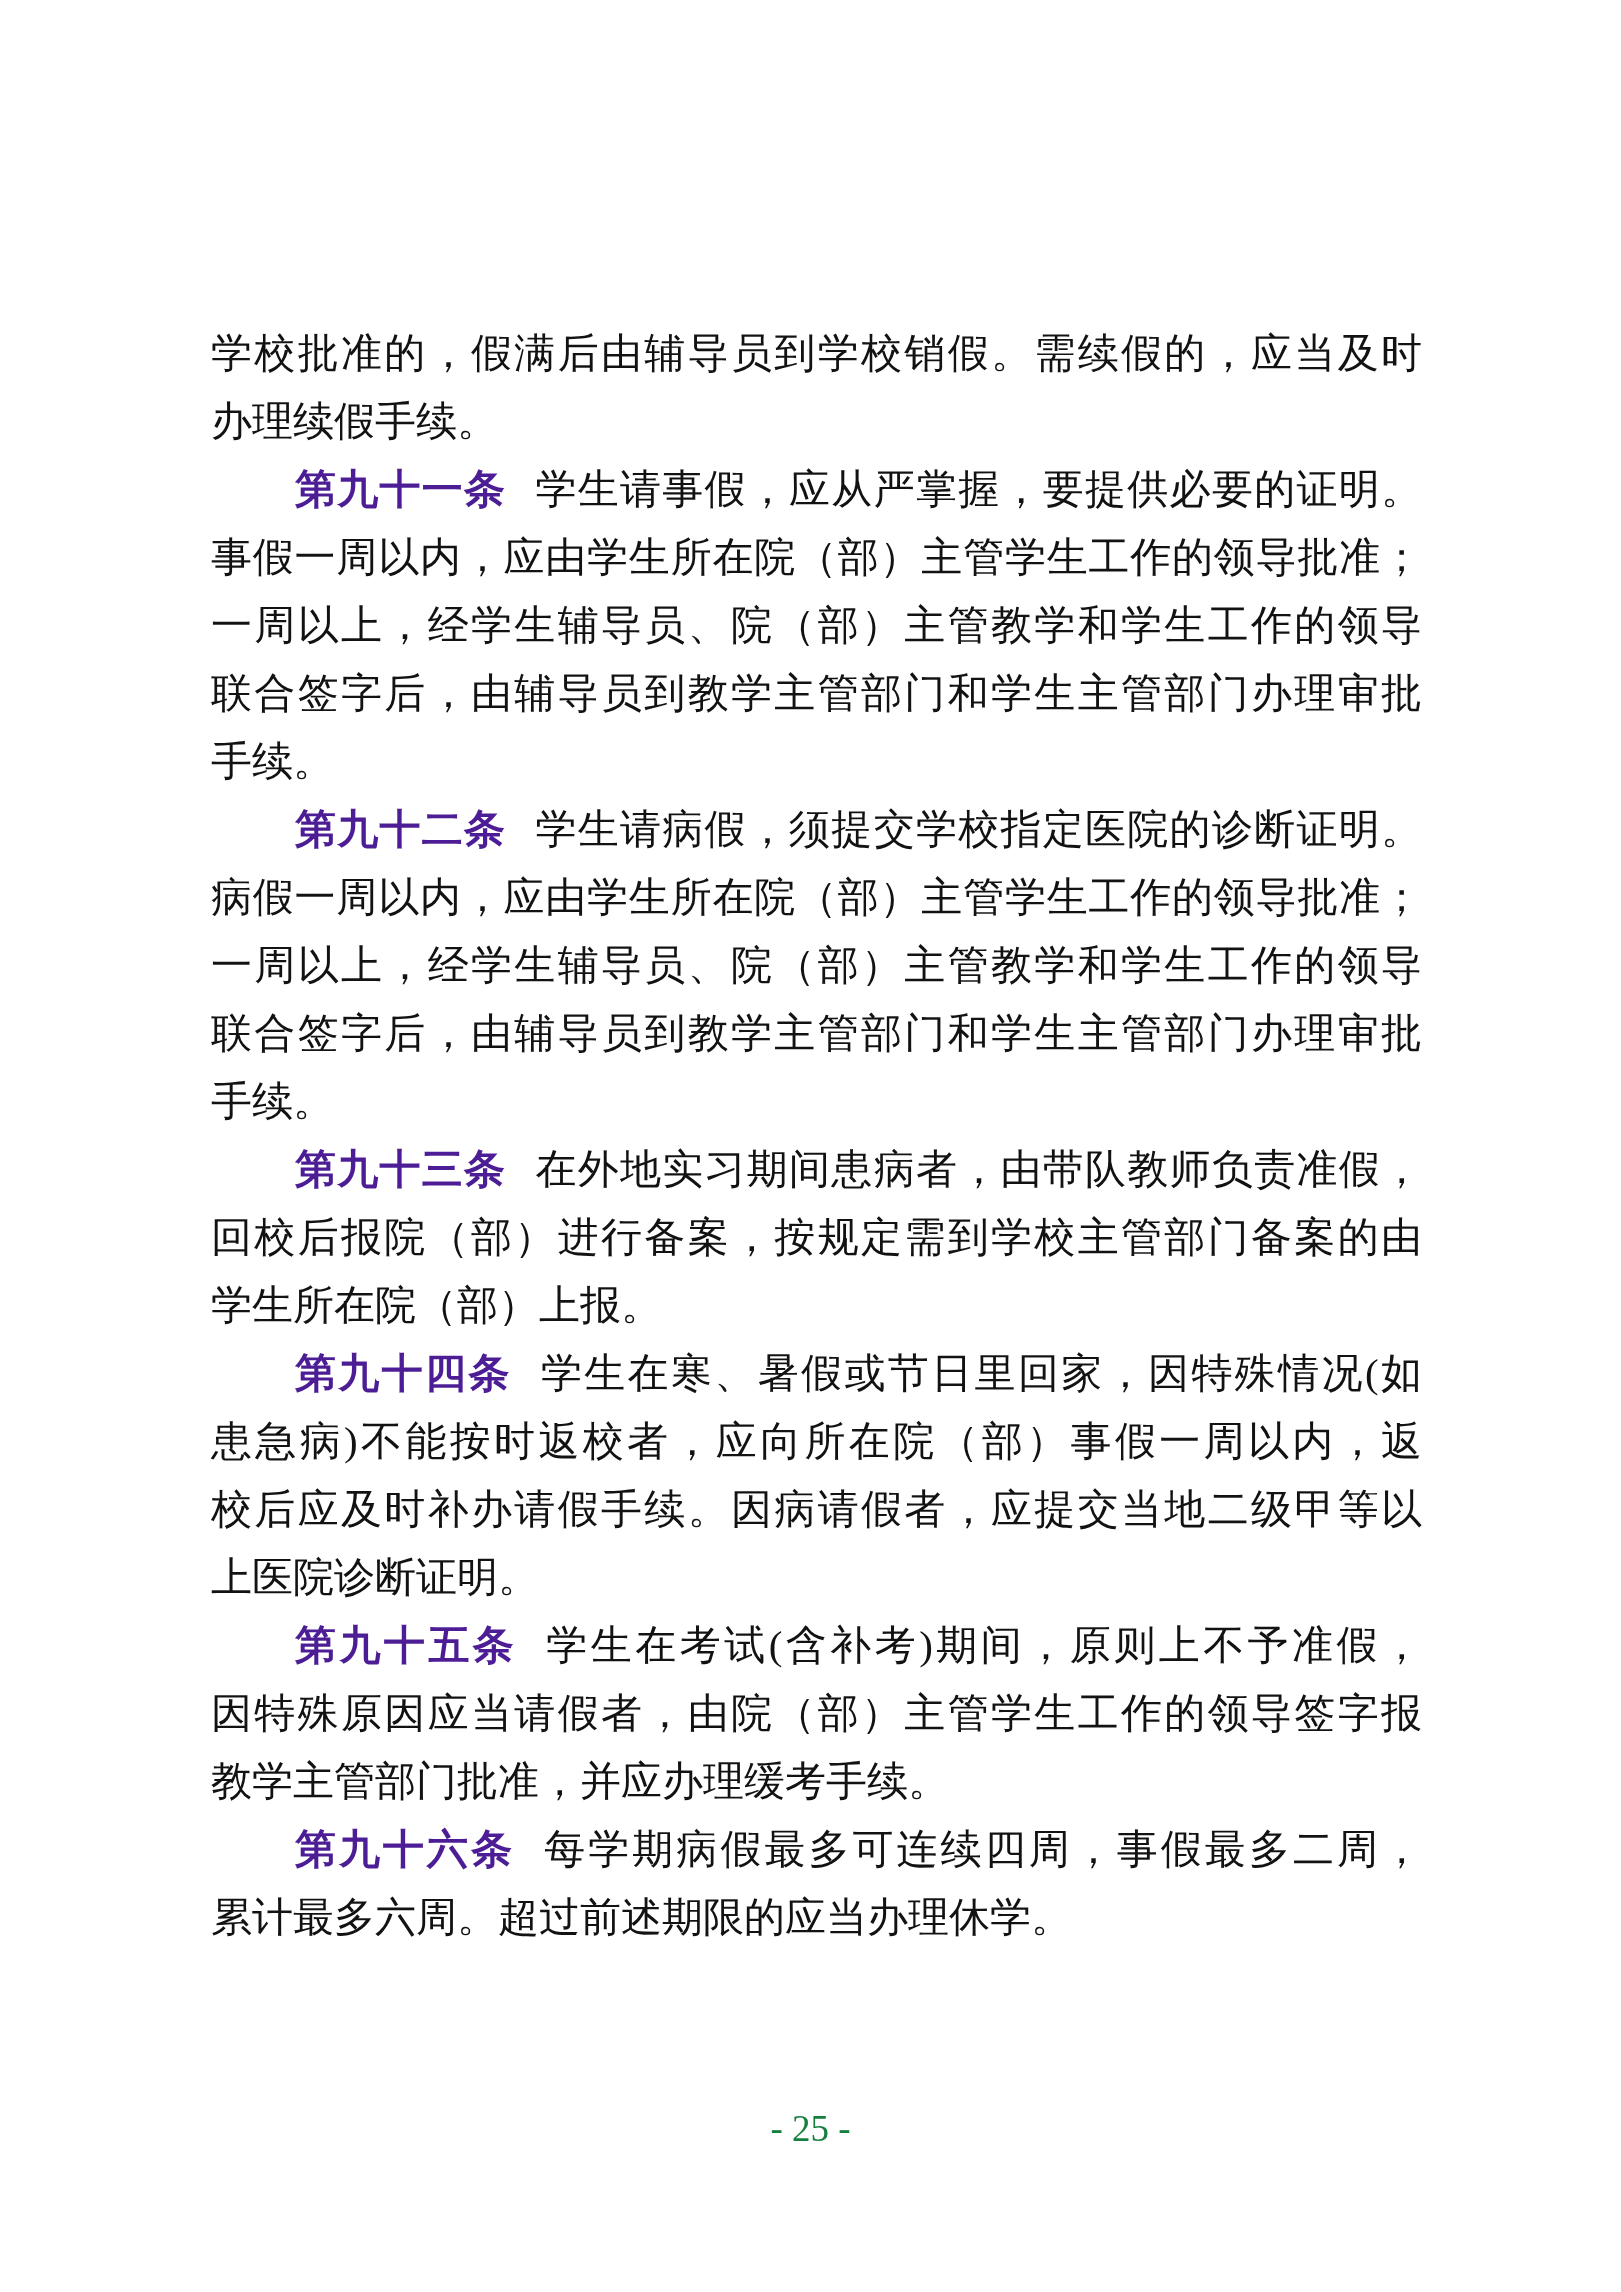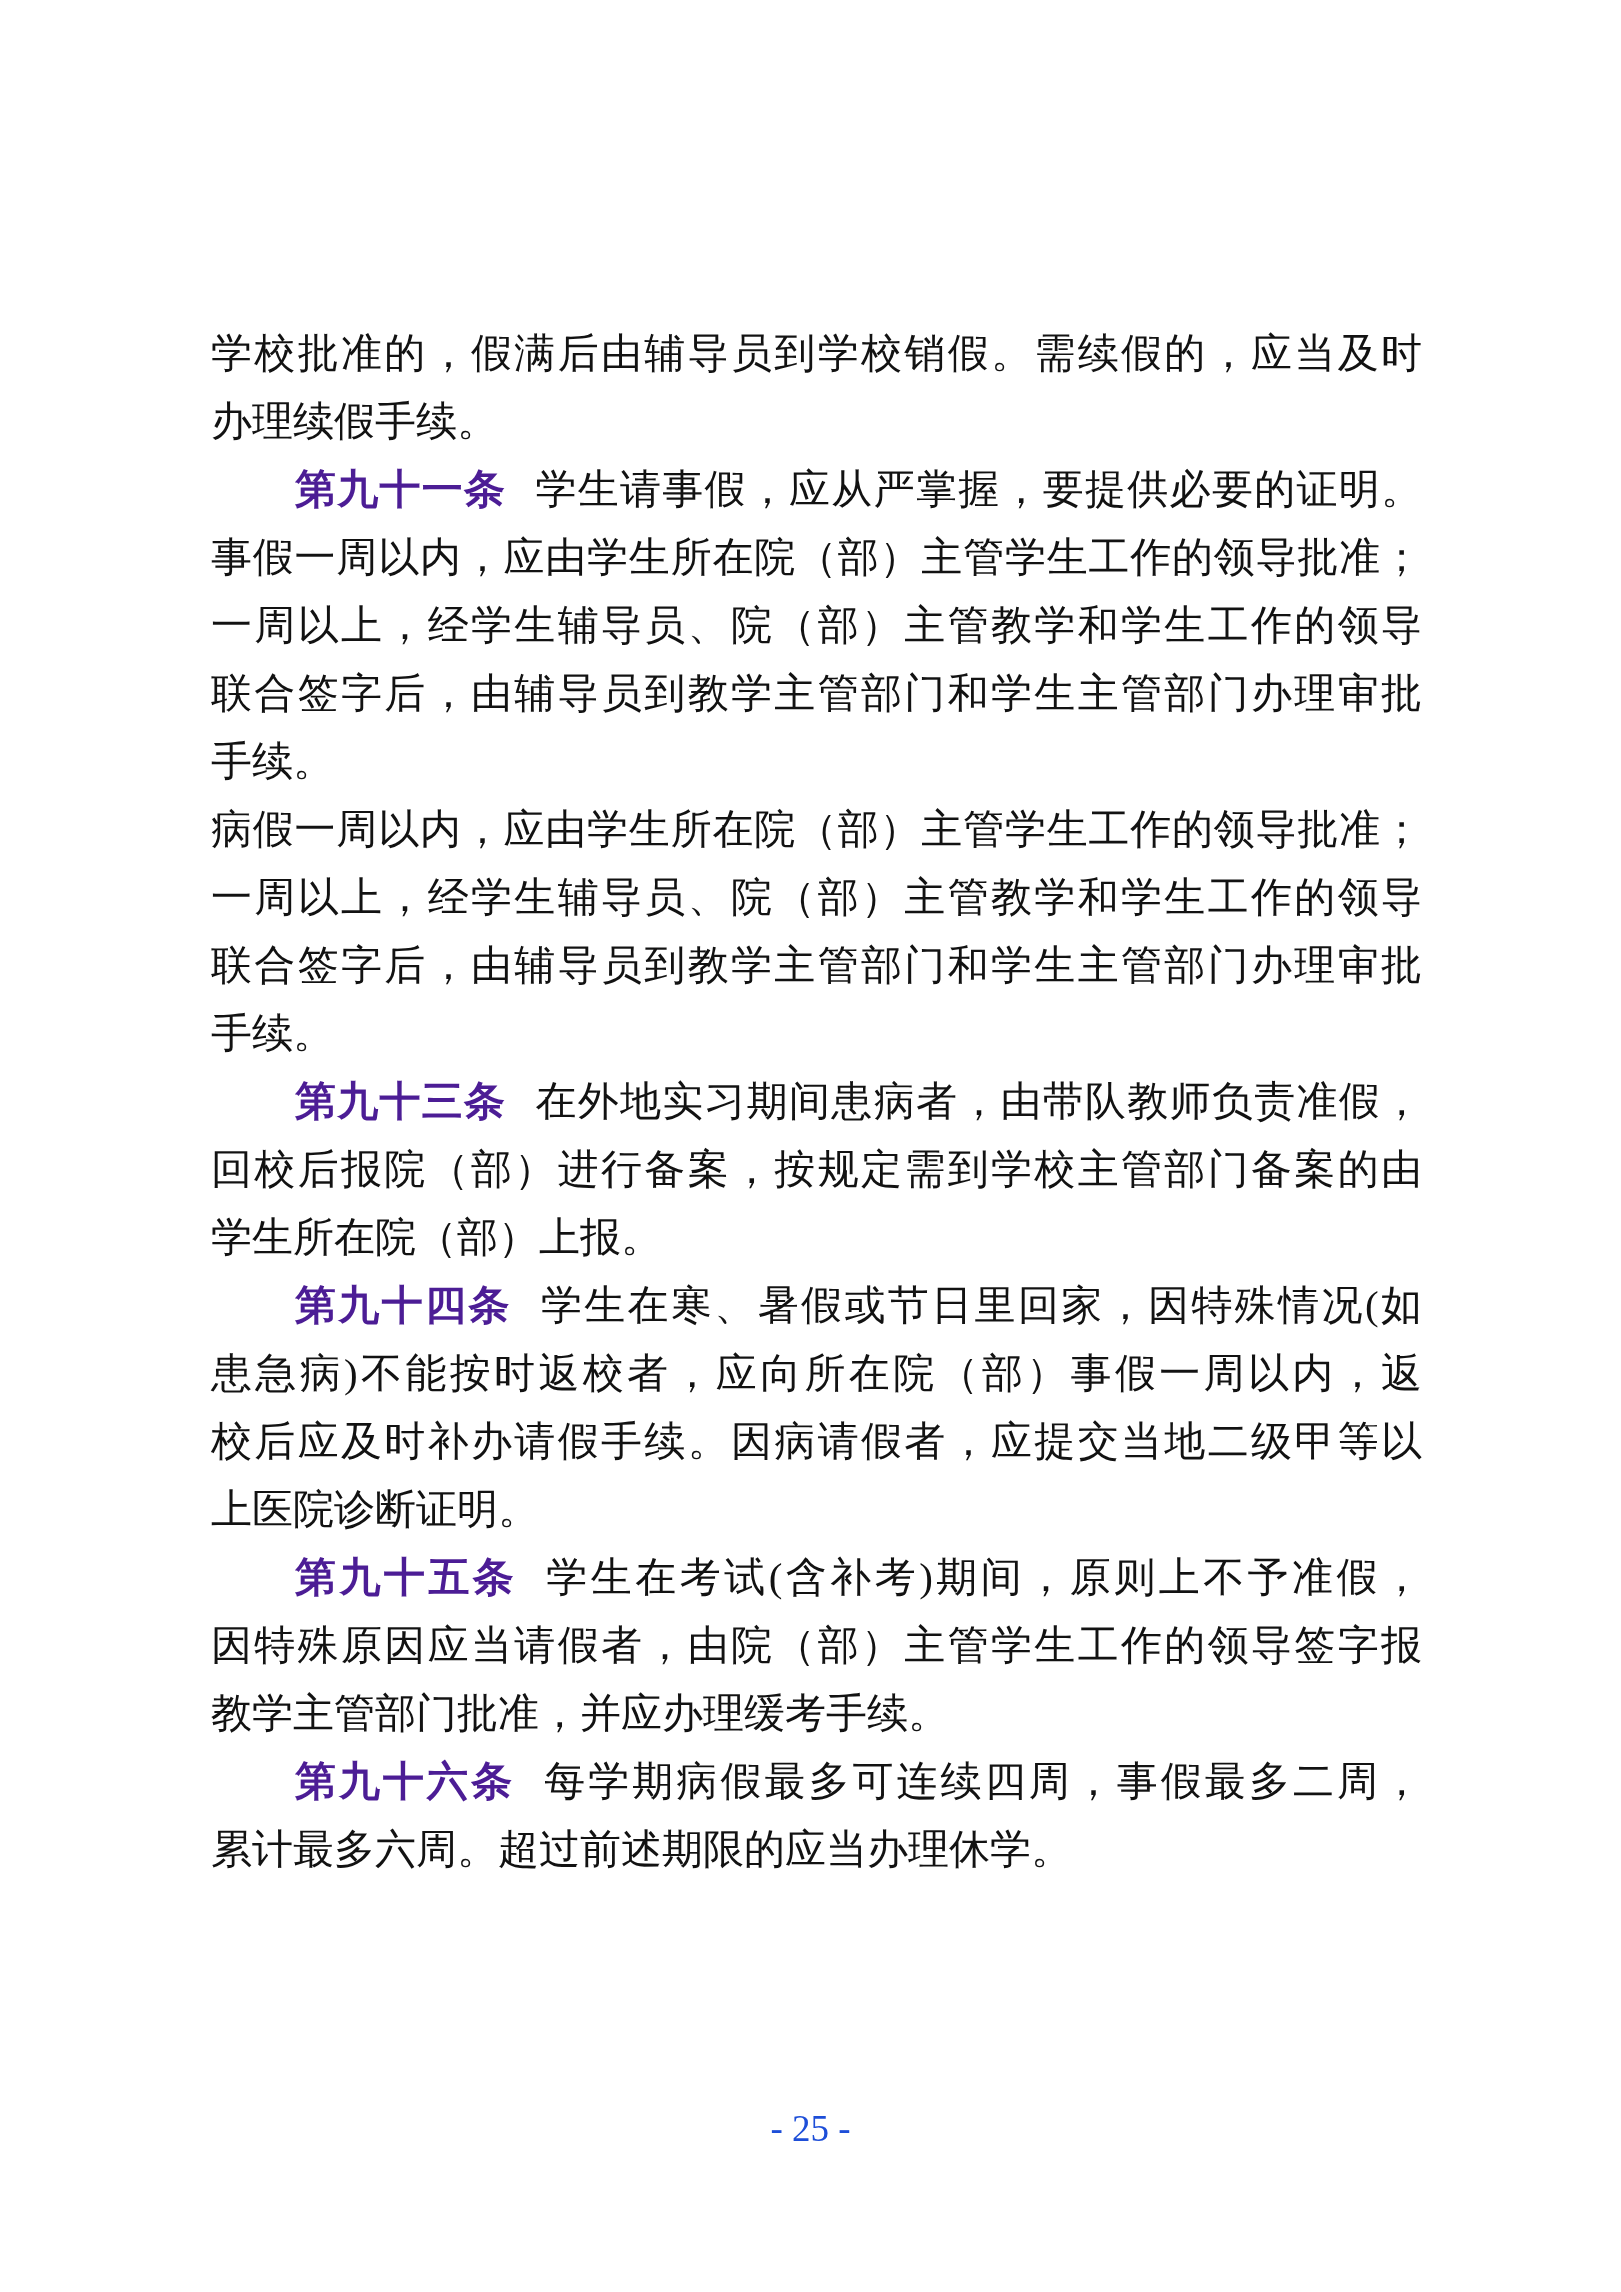--- a/index.html
+++ b/index.html
@@ -50,35 +50,36 @@
     margin-right: 29px;
   }
   .footer {
     position: absolute;
     left: 0;
     top: 2105px;
     width: 1621px;
     text-align: center;
     font-size: 37px;
     line-height: 47px;
-    color: #1d4ed8;
+    color: #15803d;
   }
 </style>
 </head>
 <body>
 
 <div class="page">
   <div class="content" id="content">
       <div class="line">学校批准的，假满后由辅导员到学校销假。需续假的，应当及时</div>
       <div class="line endline">办理续假手续。</div>
       <div class="line indent"><span class="head">第九十一条</span><span>学生请事假，应从严掌握，要提供必要的证明。</span></div>
       <div class="line">事假一周以内，应由学生所在院（部）主管学生工作的领导批准；</div>
       <div class="line">一周以上，经学生辅导员、院（部）主管教学和学生工作的领导</div>
       <div class="line">联合签字后，由辅导员到教学主管部门和学生主管部门办理审批</div>
       <div class="line endline">手续。</div>
+      <div class="line indent"><span class="head">第九十二条</span><span>学生请病假，须提交学校指定医院的诊断证明。</span></div>
       <div class="line">病假一周以内，应由学生所在院（部）主管学生工作的领导批准；</div>
       <div class="line">一周以上，经学生辅导员、院（部）主管教学和学生工作的领导</div>
       <div class="line">联合签字后，由辅导员到教学主管部门和学生主管部门办理审批</div>
       <div class="line endline">手续。</div>
       <div class="line indent"><span class="head">第九十三条</span><span>在外地实习期间患病者，由带队教师负责准假，</span></div>
       <div class="line">回校后报院（部）进行备案，按规定需到学校主管部门备案的由</div>
       <div class="line endline">学生所在院（部）上报。</div>
       <div class="line indent"><span class="head">第九十四条</span><span>学生在寒、暑假或节日里回家，因特殊情况(如</span></div>
       <div class="line">患急病)不能按时返校者，应向所在院（部）事假一周以内，返</div>
       <div class="line">校后应及时补办请假手续。因病请假者，应提交当地二级甲等以</div>

